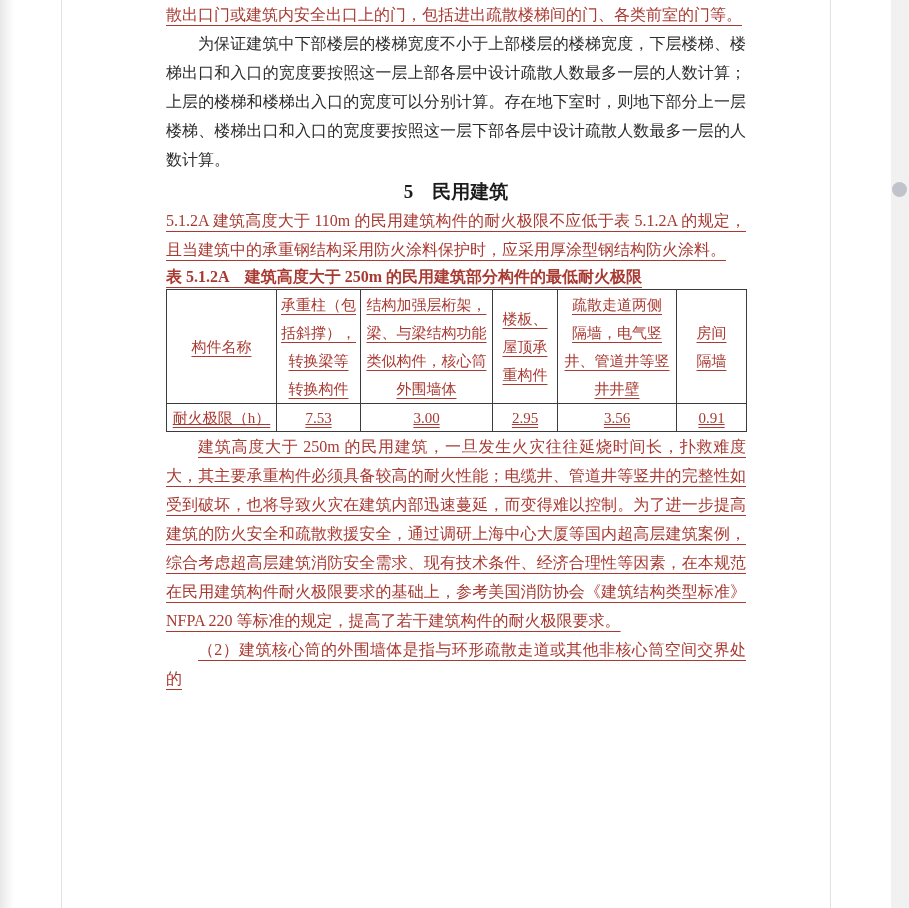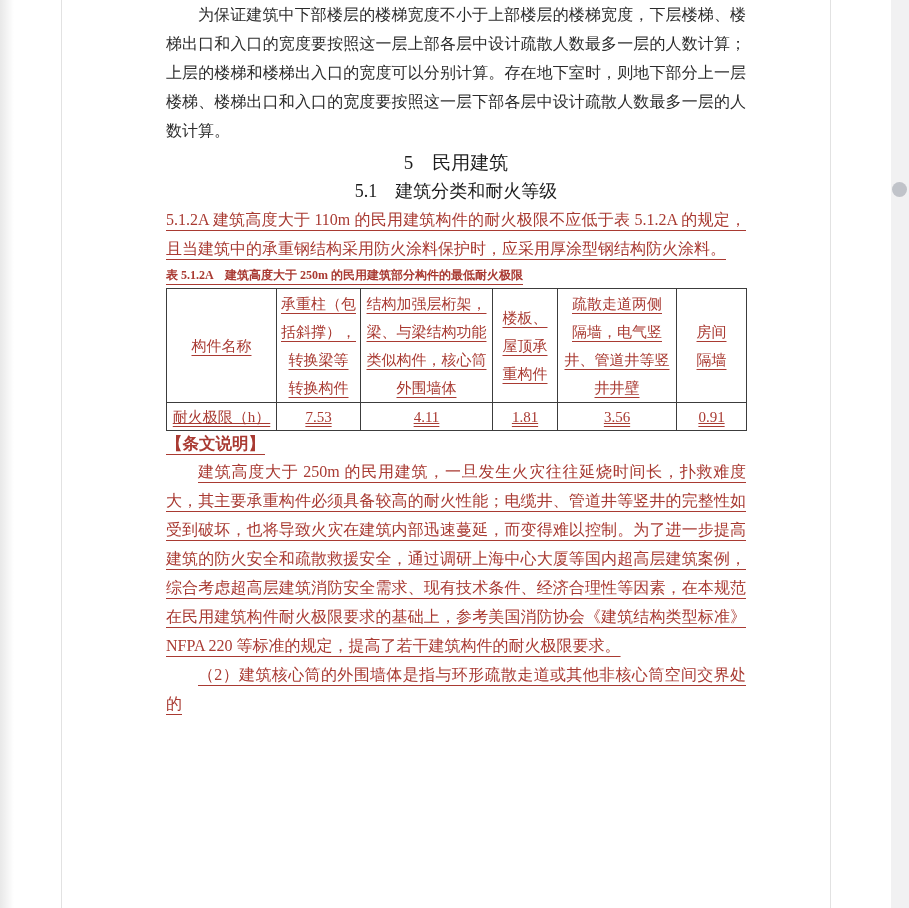--- a/index.html
+++ b/index.html
@@ -42,28 +42,28 @@
   .indent{text-indent:2em;}
   .red{color:var(--red);}
   .u{
     text-decoration:underline;
     text-decoration-color:currentColor;
     text-decoration-thickness:1px;
     text-underline-offset:5px;
   }
   .p-tail{margin-top:12px;}
   h1,h2{
-    text-align:center;color:var(--head-ink);font-weight:normal;
+    text-align:center;color:var(--head-ink);font-weight:bold;
     text-indent:0;
   }
   h1{font-size:19px;line-height:28px;margin:4px 0 0;}
   h2{font-size:18px;line-height:28px;margin:0;}
   .p-clause{margin-top:6px;}
   .table-title{
-    margin:0;text-align:center;font-weight:bold;font-size:12px;line-height:25px;
+    margin:0;text-align:center;font-weight:bold;font-size:16px;line-height:25px;
     text-indent:0;
   }
   table.fire{
     width:580px;border-collapse:collapse;table-layout:fixed;
     border:1.5px solid var(--border);
   }
   table.fire td{
     border:1px solid var(--border);
     text-align:center;vertical-align:middle;
     color:var(--red);
@@ -87,26 +87,26 @@
 </style>
 </head>
 <body>
 
 <div class="edge-shadow-left"></div>
 <div class="page-edge left"></div>
 <div class="page-edge right"></div>
 
 <div class="content">
 
+  <p class="p-tail red u">散出口门或建筑内安全出口上的门，包括进出疏散楼梯间的门、各类前室的门等。</p>
 
   <p class="indent">为保证建筑中下部楼层的楼梯宽度不小于上部楼层的楼梯宽度，下层楼梯、楼梯出口和入口的宽度要按照这一层上部各层中设计疏散人数最多一层的人数计算；上层的楼梯和楼梯出入口的宽度可以分别计算。存在地下室时，则地下部分上一层楼梯、楼梯出口和入口的宽度要按照这一层下部各层中设计疏散人数最多一层的人数计算。</p>
 
   <h1>5　民用建筑</h1>
 
-  <h2>5.1　建筑分类和耐火等级</h2>
 
   <p class="p-clause red u">5.1.2A 建筑高度大于 110m 的民用建筑构件的耐火极限不应低于表 5.1.2A 的规定，且当建筑中的承重钢结构采用防火涂料保护时，应采用厚涂型钢结构防火涂料。</p>
 
   <p class="table-title red u">表 5.1.2A　建筑高度大于 250m 的民用建筑部分构件的最低耐火极限</p>
 
   <table class="fire">
     <colgroup>
       <col style="width:110px">
       <col style="width:84px">
       <col style="width:132px">
@@ -131,29 +131,28 @@
       <td><span class="cell-text">疏散走道两侧
 隔墙，电气竖
 井、管道井等竖
 井井壁</span></td>
       <td><span class="cell-text">房间
 隔墙</span></td>
     </tr>
     <tr class="val">
       <td><span class="cell-text">耐火极限（h）</span></td>
       <td><span class="cell-text">7.53</span></td>
-      <td><span class="cell-text">4.11</span></td>
-      <td><span class="cell-text">1.81</span></td>
+      <td><span class="cell-text">3.00</span></td>
+      <td><span class="cell-text">2.95</span></td>
       <td><span class="cell-text">3.56</span></td>
       <td><span class="cell-text">0.91</span></td>
     </tr>
   </tbody>
     </table>
 
-  <p class="commentary-label red u">【条文说明】</p>
 
   <p class="indent red u">建筑高度大于 250m 的民用建筑，一旦发生火灾往往延烧时间长，扑救难度大，其主要承重构件必须具备较高的耐火性能；电缆井、管道井等竖井的完整性如受到破坏，也将导致火灾在建筑内部迅速蔓延，而变得难以控制。为了进一步提高建筑的防火安全和疏散救援安全，通过调研上海中心大厦等国内超高层建筑案例，综合考虑超高层建筑消防安全需求、现有技术条件、经济合理性等因素，在本规范在民用建筑构件耐火极限要求的基础上，参考美国消防协会《建筑结构类型标准》NFPA 220 等标准的规定，提高了若干建筑构件的耐火极限要求。</p>
 
 
   <p class="indent red u">（2）建筑核心筒的外围墙体是指与环形疏散走道或其他非核心筒空间交界处的</p>
 
 </div>
 
 <div class="scrollbar-track">
   <div class="scrollbar-thumb"></div>

